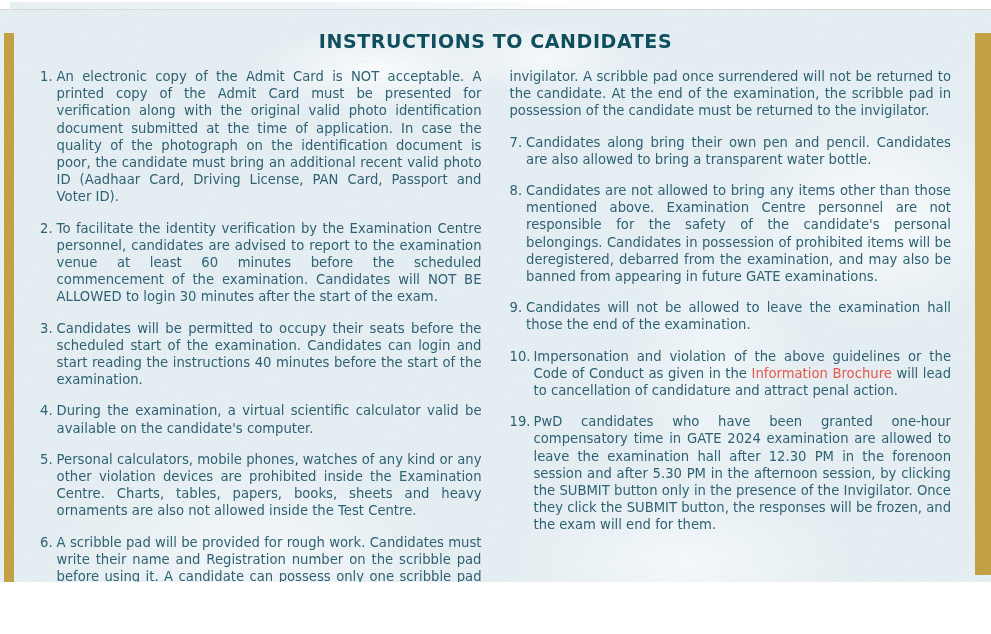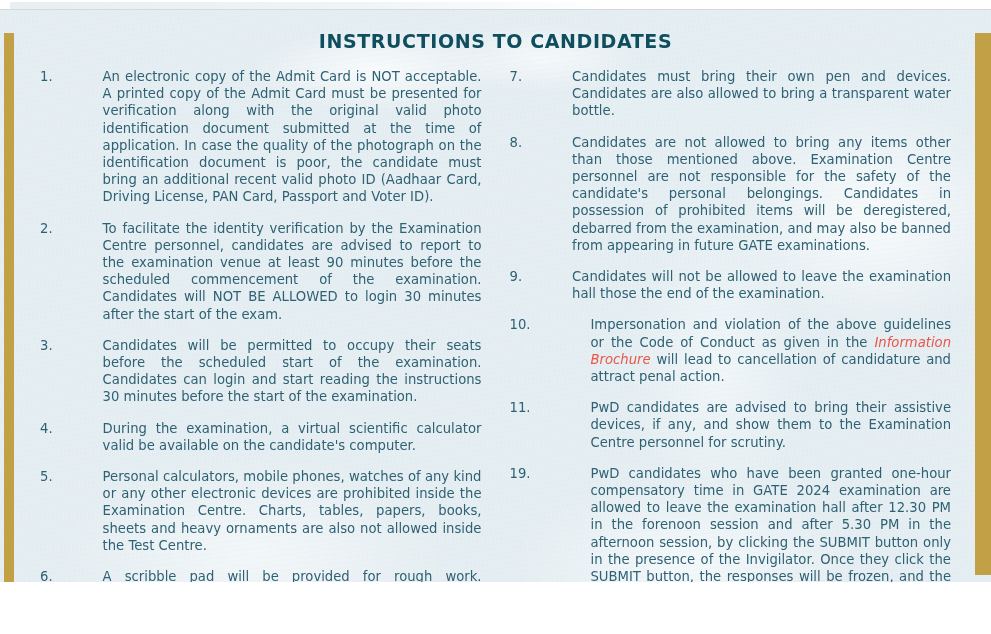--- a/index.html
+++ b/index.html
@@ -132,35 +132,33 @@
     font-size: 13.2px;
     line-height: 17.2px;
     margin-bottom: 14px;
   }
 
   .item-num {
     flex: 0 0 auto;
     white-space: nowrap;
     padding-right: 4px;
   }
-  .item-num.wide { padding-right: 14px; }
+  .item-num.wide { padding-right: 3px; }
 
   .item-body {
     flex: 1 1 auto;
     text-align: justify;
     text-justify: inter-word;
     hyphens: none;
-    margin-left: 46px;
   }
   
   .item-cont .item-body { text-align: justify; }
 
   .link-brochure {
     color: #e8564a;
-    font-style: italic;
   }
 </style>
 </head>
 <body>
 
 <div id="page">
 
   <div class="bg-plate">
     <div class="bg-wash-a"></div>
     <div class="bg-wash-b"></div>
@@ -182,72 +180,71 @@
 
     <div class="col">
 
       <div class="item">
         <span class="item-num">1.</span>
         <span class="item-body">An electronic copy of the Admit Card is NOT acceptable. A printed copy of the Admit Card must be presented for verification along with the original valid photo identification document submitted at the time of application. In case the quality of the photograph on the identification document is poor, the candidate must bring an additional recent valid photo ID (Aadhaar Card, Driving License, PAN Card, Passport and Voter ID).</span>
       </div>
 
       <div class="item">
         <span class="item-num">2.</span>
-        <span class="item-body">To facilitate the identity verification by the Examination Centre personnel, candidates are advised to report to the examination venue at least 90 minutes before the scheduled commencement of the examination. Candidates will NOT BE ALLOWED to login 30 minutes after the start of the exam.</span>
+        <span class="item-body">To facilitate the identity verification by the Examination Centre personnel, candidates are advised to report to the examination venue at least 60 minutes before the scheduled commencement of the examination. Candidates will NOT BE ALLOWED to login 30 minutes after the start of the exam.</span>
       </div>
 
       <div class="item">
         <span class="item-num">3.</span>
-        <span class="item-body">Candidates will be permitted to occupy their seats before the scheduled start of the examination. Candidates can login and start reading the instructions 30 minutes before the start of the examination.</span>
+        <span class="item-body">Candidates will be permitted to occupy their seats before the scheduled start of the examination. Candidates can login and start reading the instructions 40 minutes before the start of the examination.</span>
       </div>
 
       <div class="item">
         <span class="item-num">4.</span>
         <span class="item-body">During the examination, a virtual scientific calculator valid be available on the candidate's computer.</span>
       </div>
 
       <div class="item">
         <span class="item-num">5.</span>
-        <span class="item-body">Personal calculators, mobile phones, watches of any kind or any other electronic devices are prohibited inside the Examination Centre. Charts, tables, papers, books, sheets and heavy ornaments are also not allowed inside the Test Centre.</span>
+        <span class="item-body">Personal calculators, mobile phones, watches of any kind or any other violation devices are prohibited inside the Examination Centre. Charts, tables, papers, books, sheets and heavy ornaments are also not allowed inside the Test Centre.</span>
       </div>
 
       <div class="item">
         <span class="item-num">6.</span>
         <span class="item-body">A scribble pad will be provided for rough work. Candidates must write their name and Registration number on the scribble pad before using it. A candidate can possess only one scribble pad at any point of time. If the scribble pad gets filled, candidates can ask for another scribble pad, after returning the previous one to the</span>
       </div>
 
     </div>
 
     <div class="col">
 
+      <div class="item item-cont">
+        <span class="item-body">invigilator. A scribble pad once surrendered will not be returned to the candidate. At the end of the examination, the scribble pad in possession of the candidate must be returned to the invigilator.</span>
+      </div>
 
       <div class="item">
         <span class="item-num">7.</span>
-        <span class="item-body">Candidates must bring their own pen and devices. Candidates are also allowed to bring a transparent water bottle.</span>
+        <span class="item-body">Candidates along bring their own pen and pencil. Candidates are also allowed to bring a transparent water bottle.</span>
       </div>
 
       <div class="item">
         <span class="item-num">8.</span>
         <span class="item-body">Candidates are not allowed to bring any items other than those mentioned above. Examination Centre personnel are not responsible for the safety of the candidate's personal belongings. Candidates in possession of prohibited items will be deregistered, debarred from the examination, and may also be banned from appearing in future GATE examinations.</span>
       </div>
 
       <div class="item">
         <span class="item-num">9.</span>
         <span class="item-body">Candidates will not be allowed to leave the examination hall those the end of the examination.</span>
       </div>
 
       <div class="item">
         <span class="item-num wide">10.</span>
         <span class="item-body"><span>Impersonation and violation of the above guidelines or the Code of Conduct as given in the </span><span class="link-brochure">Information Brochure</span><span> will lead to cancellation of candidature and attract penal action.</span></span>
       </div>
 
-      <div class="item">
-        <span class="item-num wide">11.</span>
-        <span class="item-body">PwD candidates are advised to bring their assistive devices, if any, and show them to the Examination Centre personnel for scrutiny.</span>
-      </div>
 
       <div class="item">
         <span class="item-num wide">19.</span>
         <span class="item-body">PwD candidates who have been granted one-hour compensatory time in GATE 2024 examination are allowed to leave the examination hall after 12.30 PM in the forenoon session and after 5.30 PM in the afternoon session, by clicking the SUBMIT button only in the presence of the Invigilator. Once they click the SUBMIT button, the responses will be frozen, and the exam will end for them.</span>
       </div>
 
     </div>
 
   </div>
 

